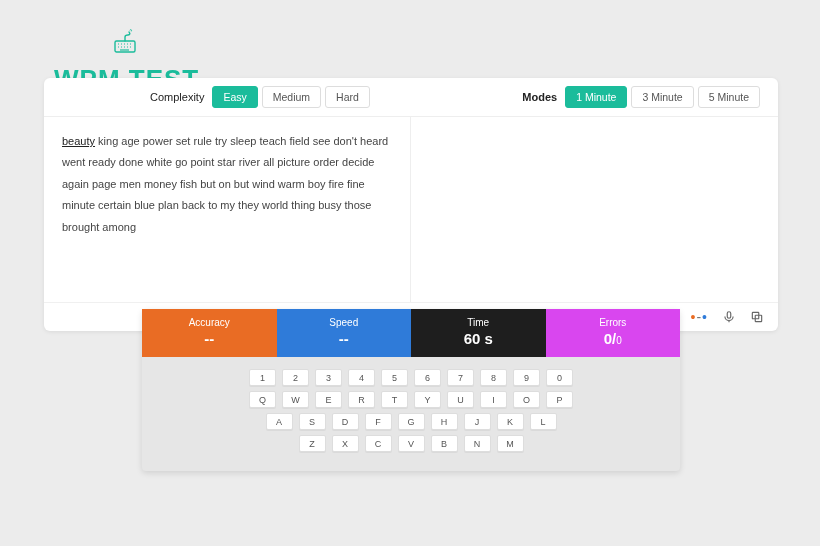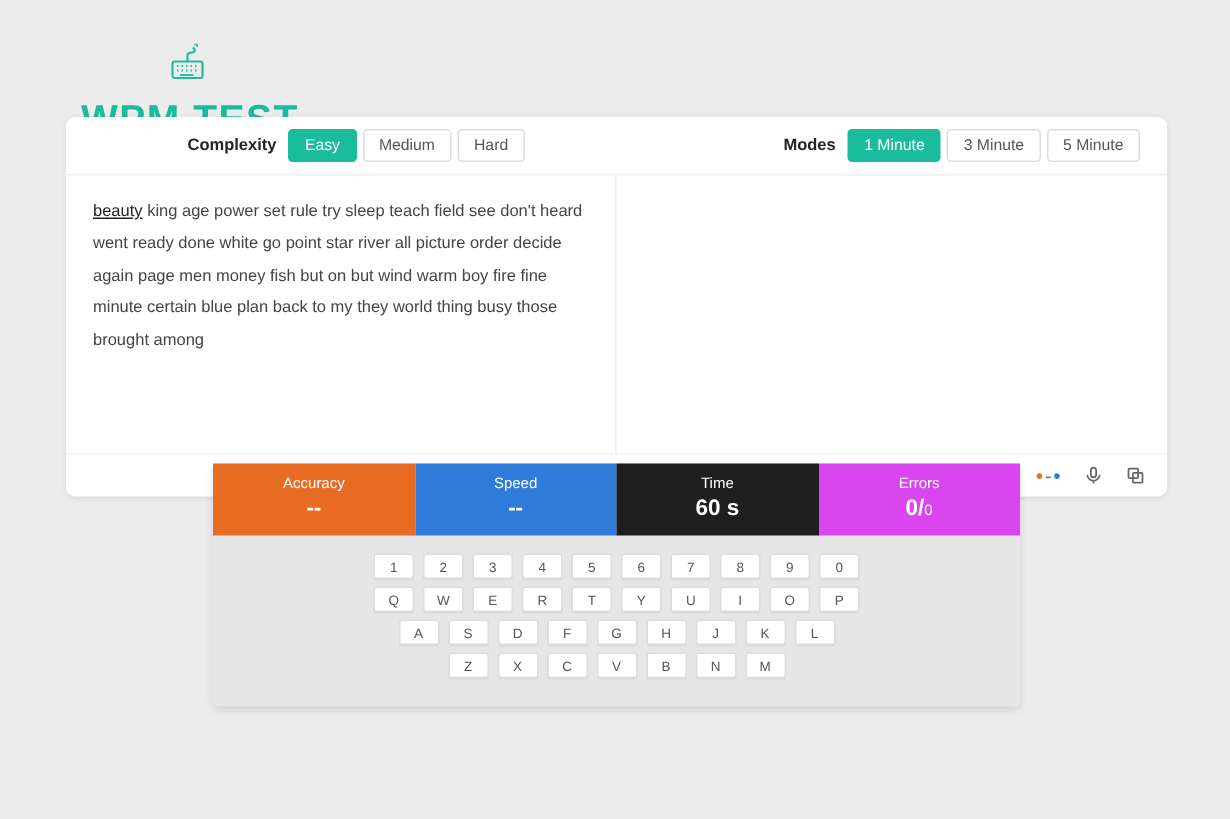--- a/index.html
+++ b/index.html
@@ -35,21 +35,21 @@
     border-radius: 6px;
     box-shadow: 0 1px 4px rgba(0,0,0,0.08);
   }
   .toolbar {
     display: flex;
     align-items: center;
     padding: 8px 14px;
     border-bottom: 1px solid #eee;
     font-size: 11px;
   }
-  .tb-label { font-weight: 700; color: #222; margin-left: 67px; margin-right: 8px; }
+  .tb-label { font-weight: 400; color: #222; margin-left: 92px; margin-right: 8px; }
   .tb-spacer { flex: 1; }
   .tb-label2 { font-weight: 700; color: #222; margin-right: 8px; text-align: center; }
   .pill {
     display: inline-block;
     padding: 4px 10px;
     border: 1px solid #ddd;
     border-radius: 3px;
     margin-right: 4px;
     cursor: pointer;
     font-size: 10.5px;

